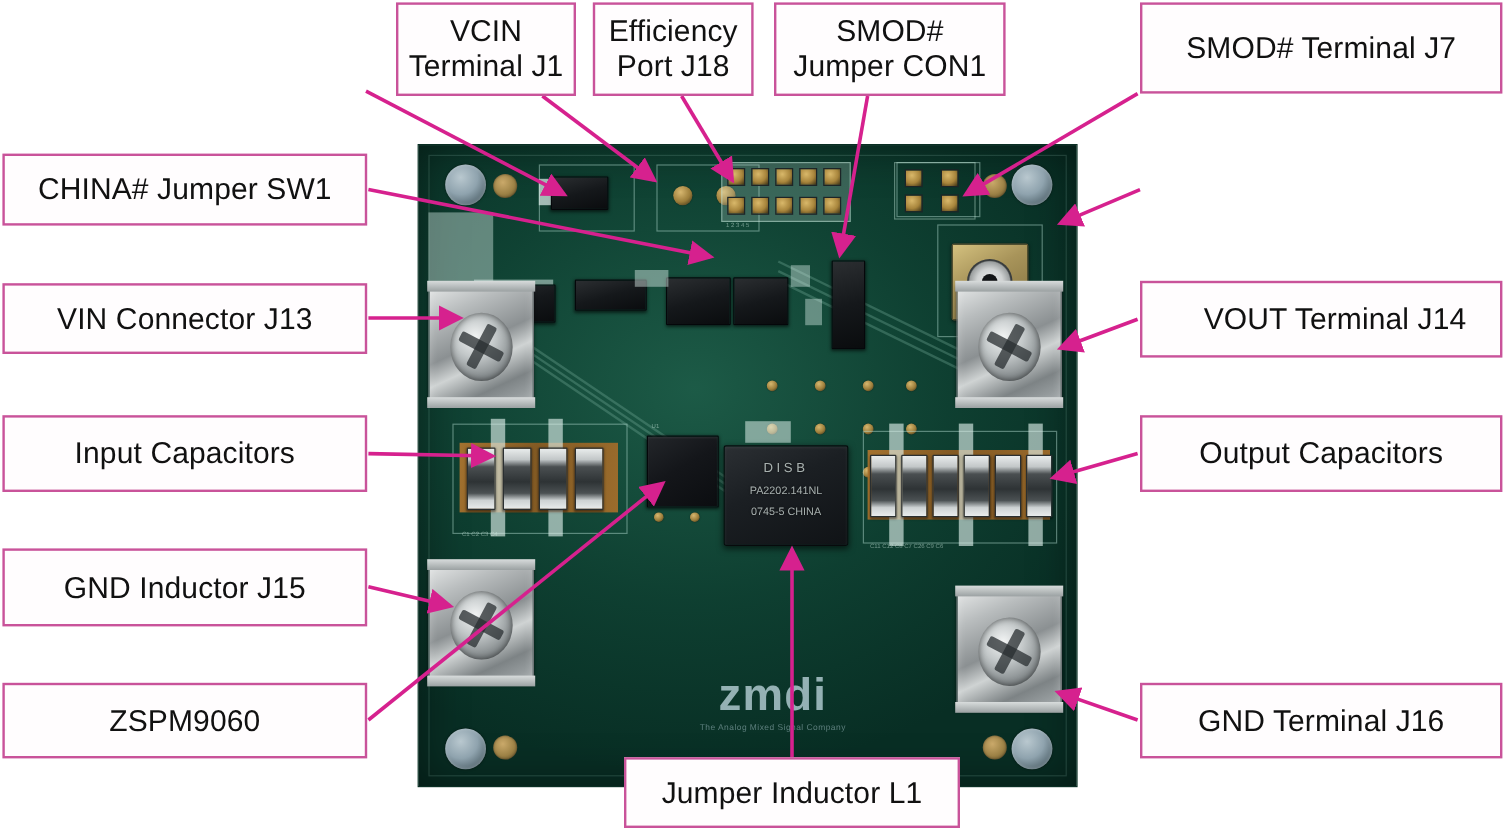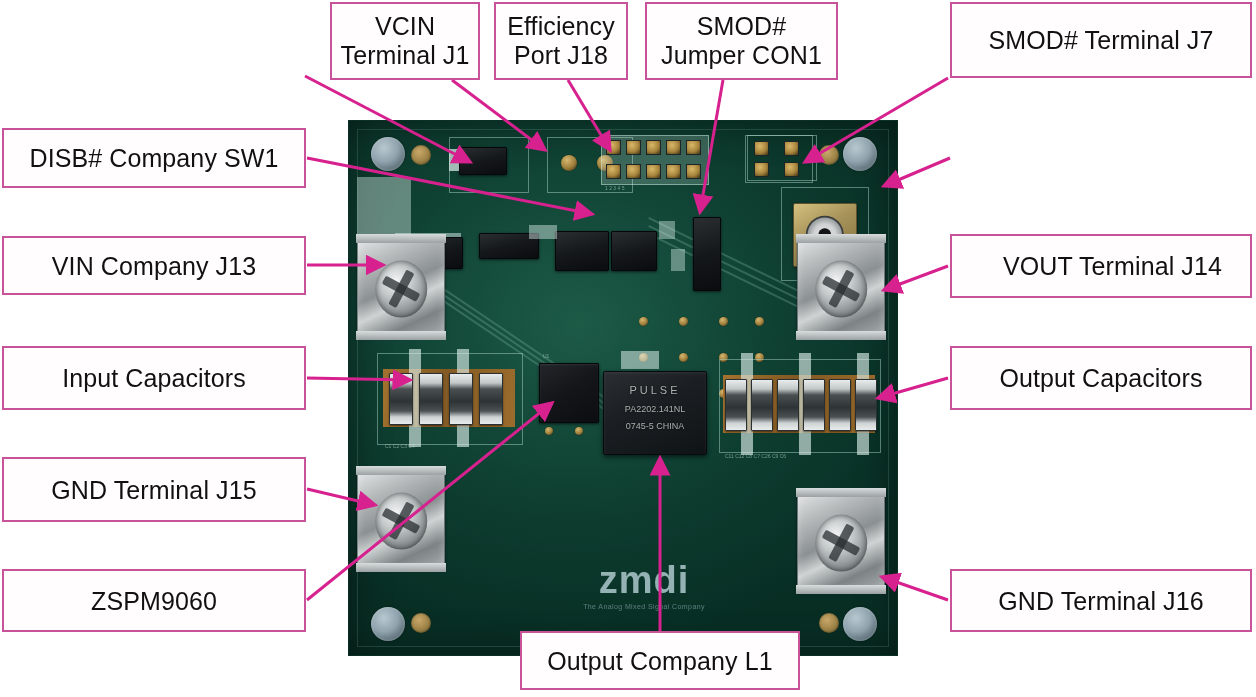--- a/index.html
+++ b/index.html
@@ -318,21 +318,21 @@
       <div class="pcb cap" style="left:130px;top:252px;width:22px;height:50px;"></div>
       <div class="tiny-silk" style="left:36px;top:322px;">C1  C2  C3  C4</div>
 
       <div class="pcb chip" style="left:190px;top:242px;width:58px;height:58px;"></div>
       <div class="tiny-silk" style="left:194px;top:232px;">U1</div>
       <div class="via" style="left:196px;top:306px;width:8px;height:8px;"></div>
       <div class="via" style="left:226px;top:306px;width:8px;height:8px;"></div>
 
       <div class="pcb silk-fill" style="left:272px;top:230px;width:38px;height:18px;opacity:.72;"></div>
       <div class="pcb" id="inductor" style="left:254px;top:250px;width:102px;height:82px;">
-        <div class="ind-text" style="margin-top:12px;font-size:11px;letter-spacing:3px;">PULSE</div>
+        <div class="ind-text" style="margin-top:12px;font-size:11px;letter-spacing:3px;">DISB</div>
         <div class="ind-text" style="margin-top:8px;font-size:9px;">PA2202.141NL</div>
         <div class="ind-text" style="margin-top:7px;font-size:9px;">0745-5 CHINA</div>
       </div>
 
       <div class="pcb silk-rect" style="left:370px;top:238px;width:160px;height:92px;"></div>
       <div class="pcb copper" style="left:374px;top:254px;width:152px;height:58px;"></div>
       <div class="pcb silk-fill" style="left:392px;top:232px;width:12px;height:102px;opacity:.85;"></div>
       <div class="pcb silk-fill" style="left:450px;top:232px;width:12px;height:102px;opacity:.85;"></div>
       <div class="pcb silk-fill" style="left:508px;top:232px;width:12px;height:102px;opacity:.85;"></div>
       <div class="pcb cap" style="left:376px;top:258px;width:20px;height:50px;"></div>
@@ -405,49 +405,49 @@
   <div class="label-box two-line" style="left:645px;top:2px;width:193px;height:78px;">
     <span style="white-space:pre-line;">SMOD#
 Jumper CON1</span>
   </div>
 
   <div class="label-box" style="left:950px;top:2px;width:302px;height:76px;">
     <span>SMOD# Terminal J7</span>
   </div>
 
   <div class="label-box" style="left:2px;top:128px;width:304px;height:60px;">
-    <span>DISB# Company SW1</span>
+    <span>CHINA# Jumper SW1</span>
   </div>
 
 
   <div class="label-box" style="left:2px;top:236px;width:304px;height:59px;">
-    <span>VIN Company J13</span>
+    <span>VIN Connector J13</span>
   </div>
 
   <div class="label-box" style="left:950px;top:234px;width:302px;height:64px;padding-left:23px;">
     <span>VOUT Terminal J14</span>
   </div>
 
   <div class="label-box" style="left:2px;top:346px;width:304px;height:64px;">
     <span>Input Capacitors</span>
   </div>
 
   <div class="label-box" style="left:950px;top:346px;width:302px;height:64px;">
     <span>Output Capacitors</span>
   </div>
 
   <div class="label-box" style="left:2px;top:457px;width:304px;height:65px;">
-    <span>GND Terminal J15</span>
+    <span>GND Inductor J15</span>
   </div>
 
   <div class="label-box" style="left:2px;top:569px;width:304px;height:63px;">
     <span>ZSPM9060</span>
   </div>
 
   <div class="label-box" style="left:950px;top:569px;width:302px;height:63px;">
     <span>GND Terminal J16</span>
   </div>
 
   <div class="label-box" style="left:520px;top:631px;width:280px;height:59px;">
-    <span>Output Company L1</span>
+    <span>Jumper Inductor L1</span>
   </div>
 
 </div>
 
 </body></html>

